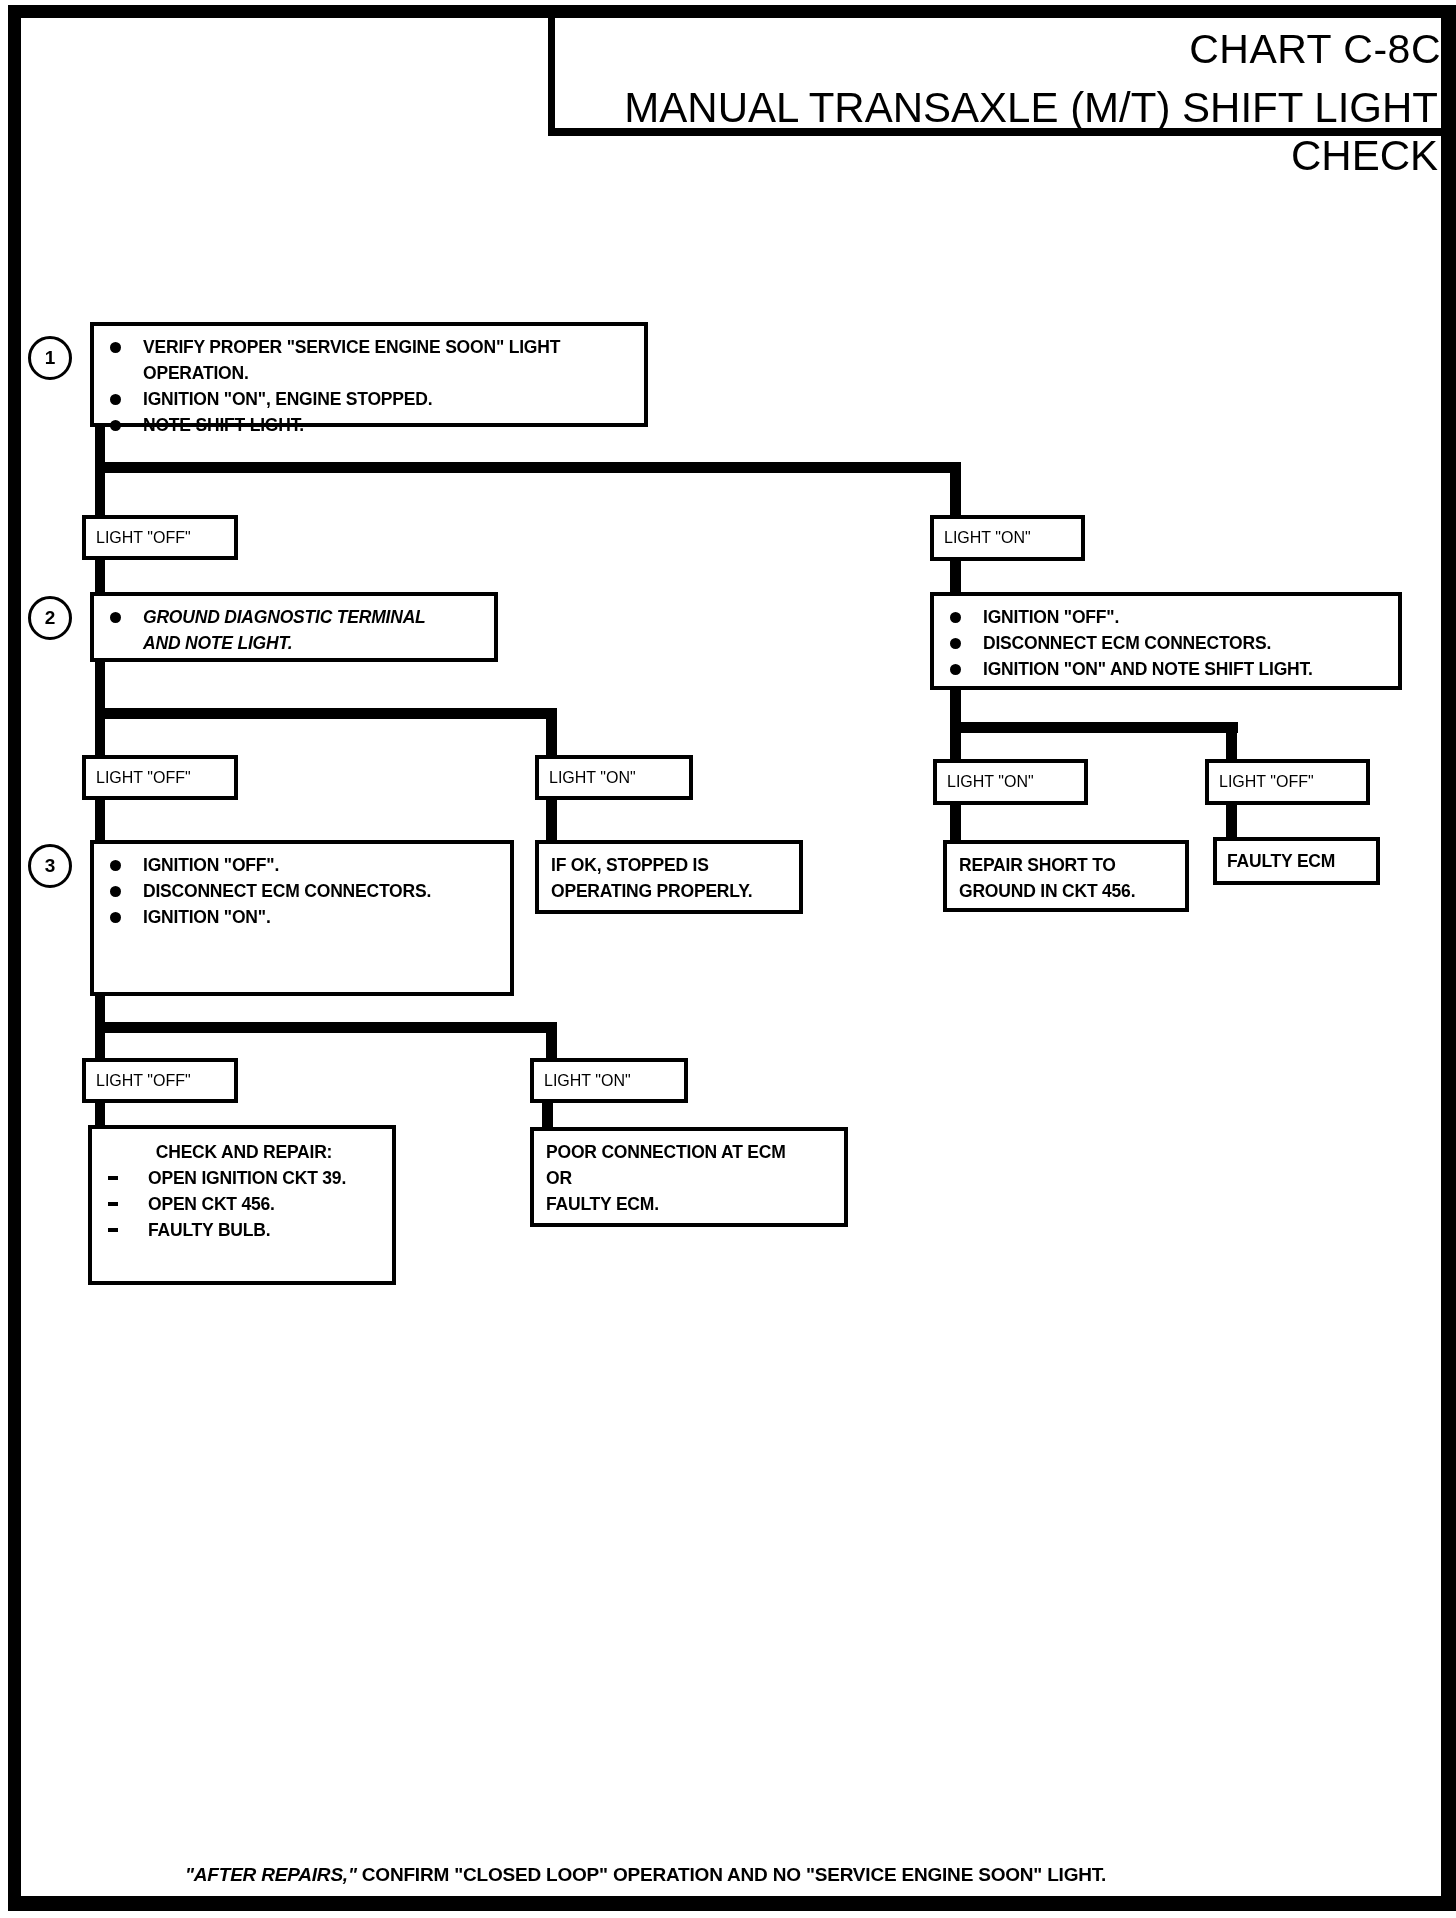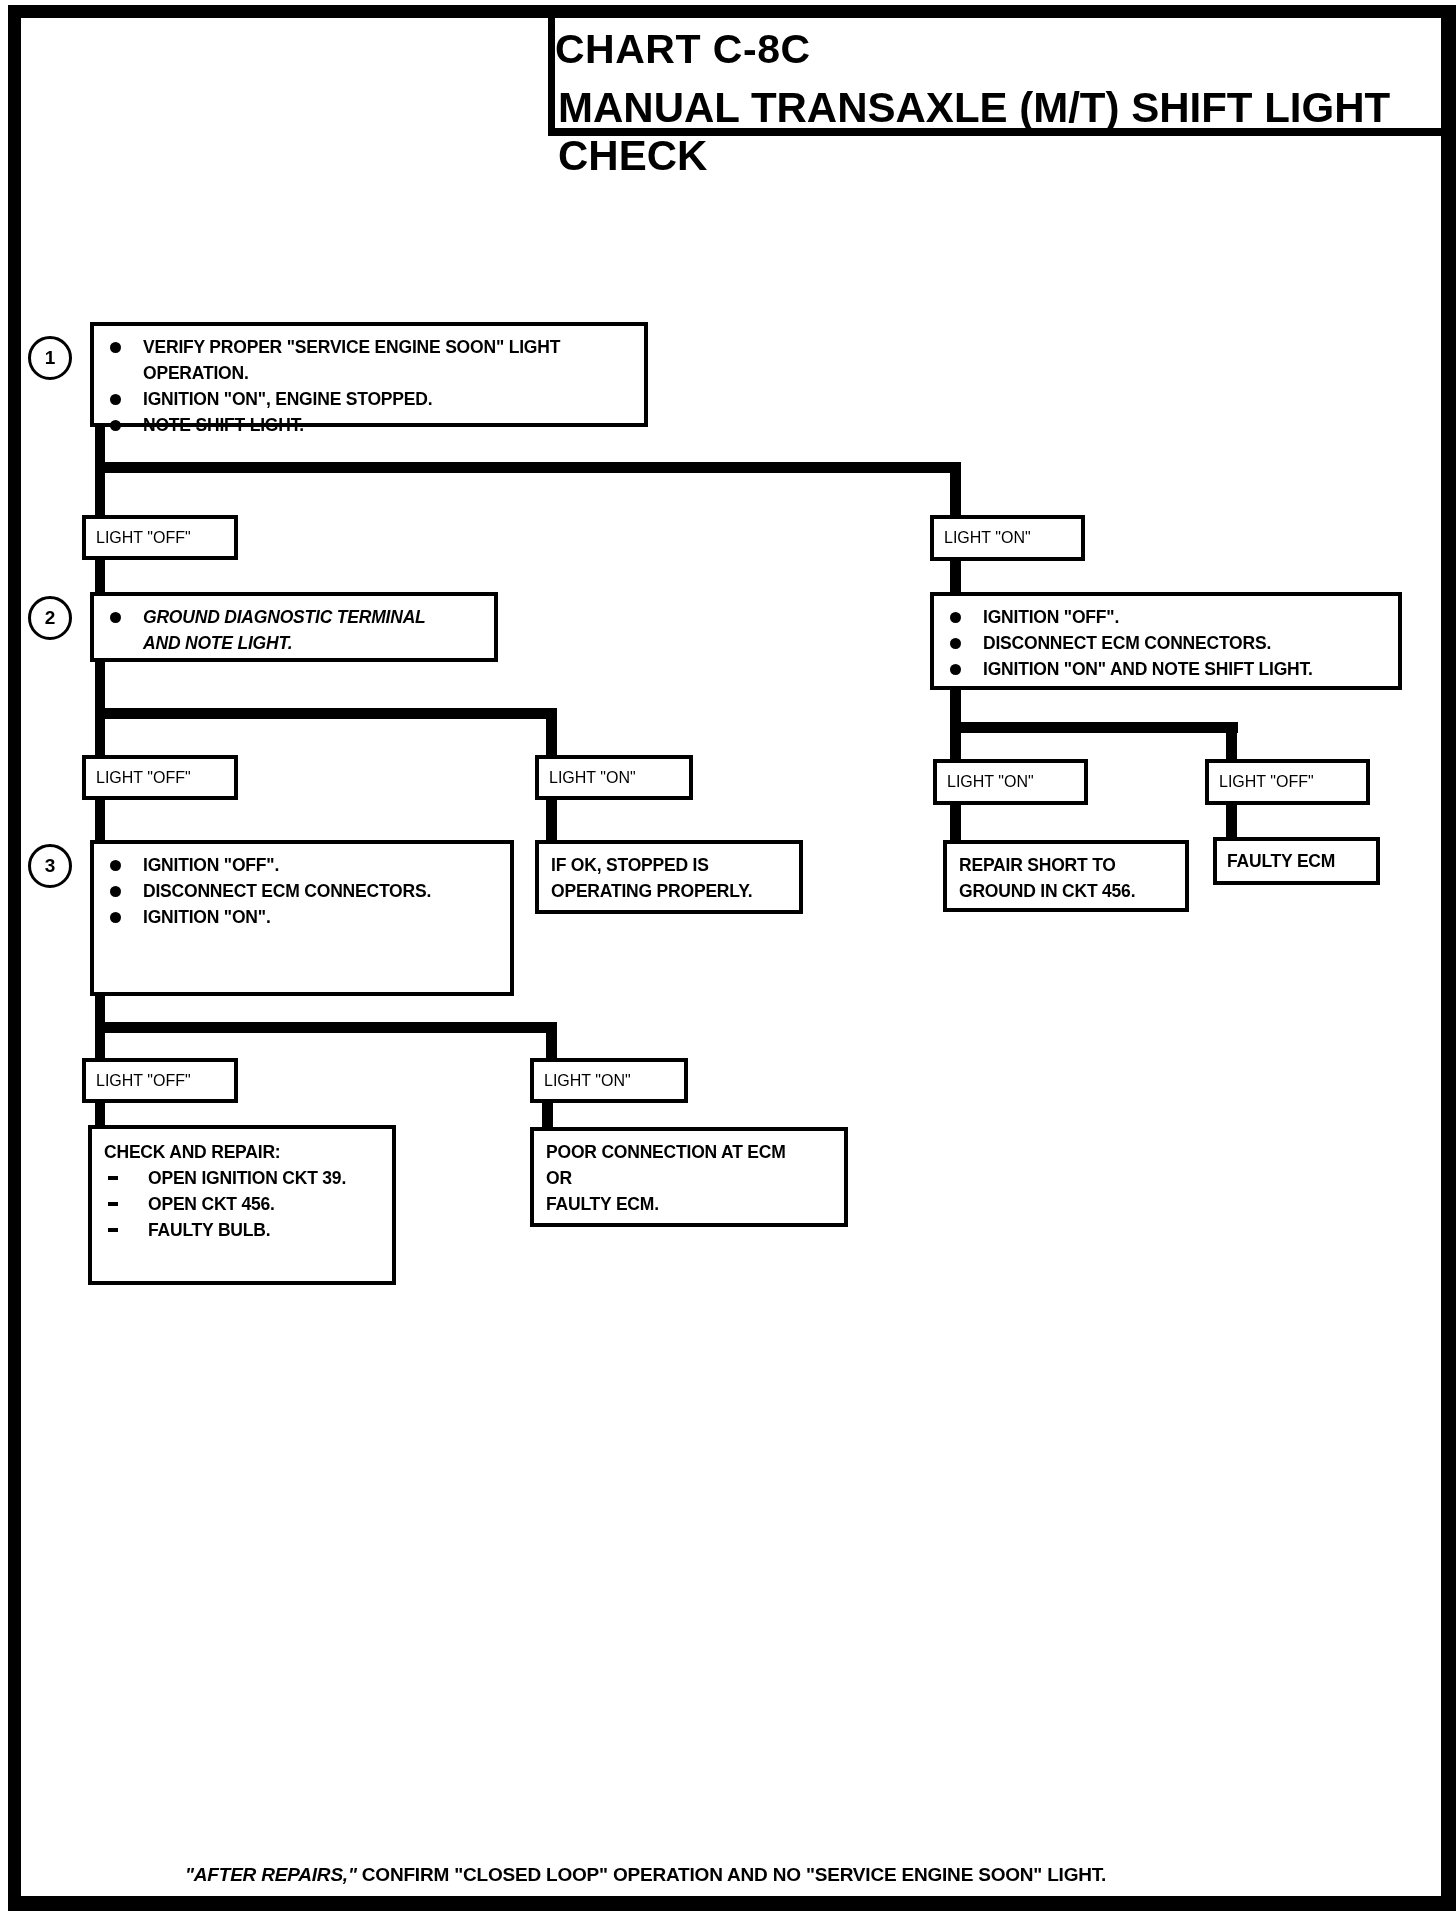--- a/index.html
+++ b/index.html
@@ -9,21 +9,21 @@
   .fbox{position:absolute;border:4px solid #000;background:#fff;box-sizing:border-box;}
   .pad{padding:8px 10px 6px 12px;}
   .row{display:flex;align-items:flex-start;}
   .dot{width:11px;height:11px;border-radius:50%;background:#000;flex:0 0 11px;margin:8px 22px 0 4px;}
   .dsh{width:10px;height:4px;background:#000;flex:0 0 10px;margin:11px 30px 0 4px;}
   .bt{font-size:17.5px;font-weight:700;letter-spacing:-0.2px;line-height:26px;}
   .lbl{display:flex;align-items:center;padding-left:10px;}
   .circ{position:absolute;width:38px;height:38px;border:3.5px solid #000;border-radius:50%;
         background:#fff;display:flex;align-items:center;justify-content:center;
         font-size:19px;font-weight:700;}
-  .ttl{position:absolute;text-align:left;font-weight:700;letter-spacing:0.5px;}
+  .ttl{position:absolute;text-align:right;font-weight:400;letter-spacing:0.5px;}
   .footer{position:absolute;font-size:19px;font-weight:700;letter-spacing:-0.2px;white-space:nowrap;}
   .footer .lead{font-style:italic;}
 </style>
 </head>
 <body>
 
 <div class="page">
 
   <div class="line" style="left:8px;top:5px;width:13px;height:1906px;"></div>
   <div class="line" style="left:8px;top:5px;width:1440px;height:13px;"></div>
@@ -100,21 +100,21 @@
   <div class="line" style="left:95px;top:996px;width:10px;height:62px;"></div>
   <div class="line" style="left:95px;top:1022px;width:462px;height:11px;"></div>
   <div class="line" style="left:546px;top:1022px;width:11px;height:36px;"></div>
 
   <div class="fbox lbl" style="left:82px;top:1058px;width:156px;height:45px;">LIGHT "OFF"</div>
   <div class="fbox lbl" style="left:530px;top:1058px;width:158px;height:45px;">LIGHT "ON"</div>
 
   <div class="line" style="left:95px;top:1103px;width:10px;height:22px;"></div>
   <div class="line" style="left:542px;top:1103px;width:11px;height:24px;"></div>
 
-  <div class="fbox" style="left:88px;top:1125px;width:308px;height:160px;padding:10px 8px 6px 12px;">
+  <div class="fbox" style="left:88px;top:1125px;width:308px;height:160px;padding:10px 8px 6px 12px;text-align:center;">
     <div class="bt">CHECK AND REPAIR:</div>
     <div class="row">
         <span class="dsh"></span>
         <span class="bt">OPEN IGNITION CKT 39.</span>
       </div>
     <div class="row">
         <span class="dsh"></span>
         <span class="bt">OPEN CKT 456.</span>
       </div>
     <div class="row">

